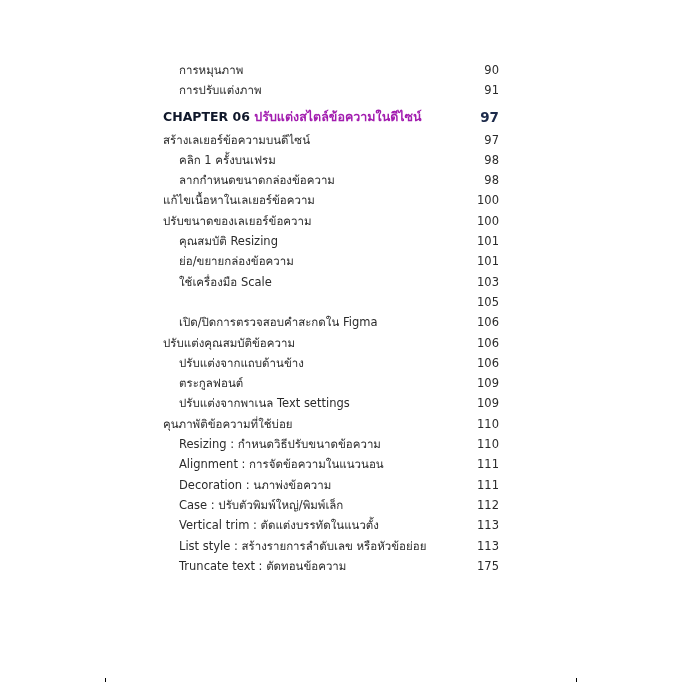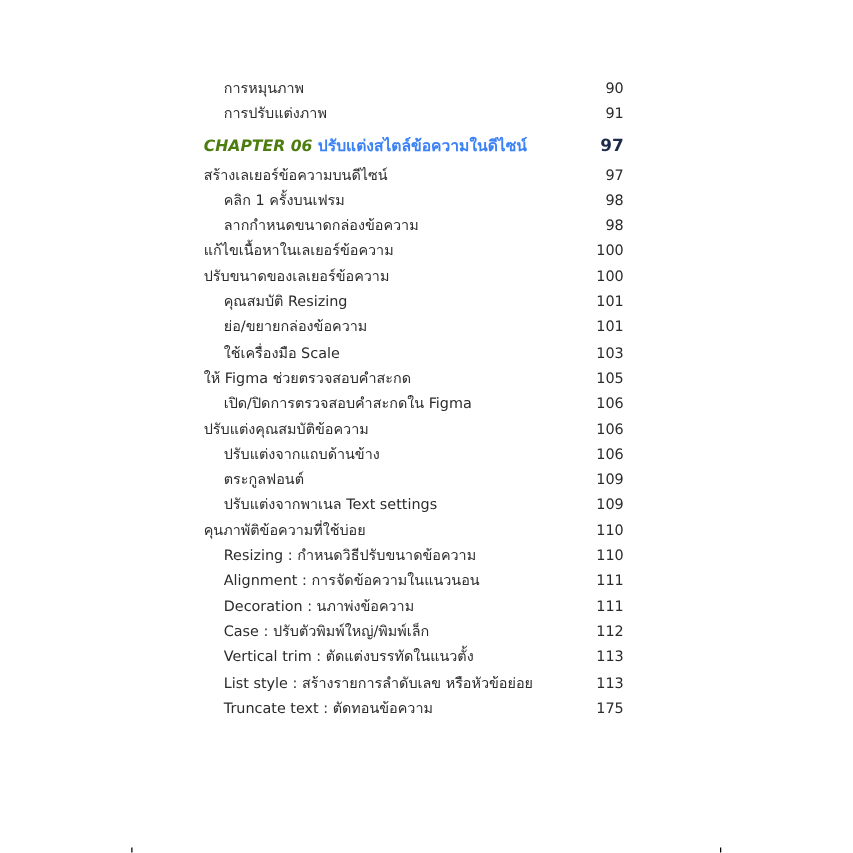--- a/index.html
+++ b/index.html
@@ -43,25 +43,24 @@
     }
     .row.chapter {
       height: 24px;
       line-height: 24px;
       margin-top: 4px;
       margin-bottom: 1px;
       font-weight: bold;
       font-size: 12.5px;
     }
     .row.chapter .chap-label {
-      color: #4d7c0f;
-      font-style: italic;
+      color: #0f172a;
     }
     .row.chapter .chap-title {
-      color: #3b82f6;
+      color: #a21caf;
     }
     .row.chapter .page {
       color: #1c2a4a;
       font-size: 13.5px;
     }
     .crop-mark {
       position: absolute;
       top: 678px;
       width: 1px;
       height: 4px;
@@ -116,21 +115,20 @@
   </div>
   <div class="row level-2">
     <span class="title">ย่อ/ขยายกล่องข้อความ</span>
     <span class="page">101</span>
   </div>
   <div class="row level-2">
     <span class="title">ใช้เครื่องมือ Scale</span>
     <span class="page">103</span>
   </div>
   <div class="row level-1">
-    <span class="title">ให้ Figma ช่วยตรวจสอบคำสะกด</span>
     <span class="page">105</span>
   </div>
   <div class="row level-2">
     <span class="title">เปิด/ปิดการตรวจสอบคำสะกดใน Figma</span>
     <span class="page">106</span>
   </div>
   <div class="row level-1">
     <span class="title">ปรับแต่งคุณสมบัติข้อความ</span>
     <span class="page">106</span>
   </div>

